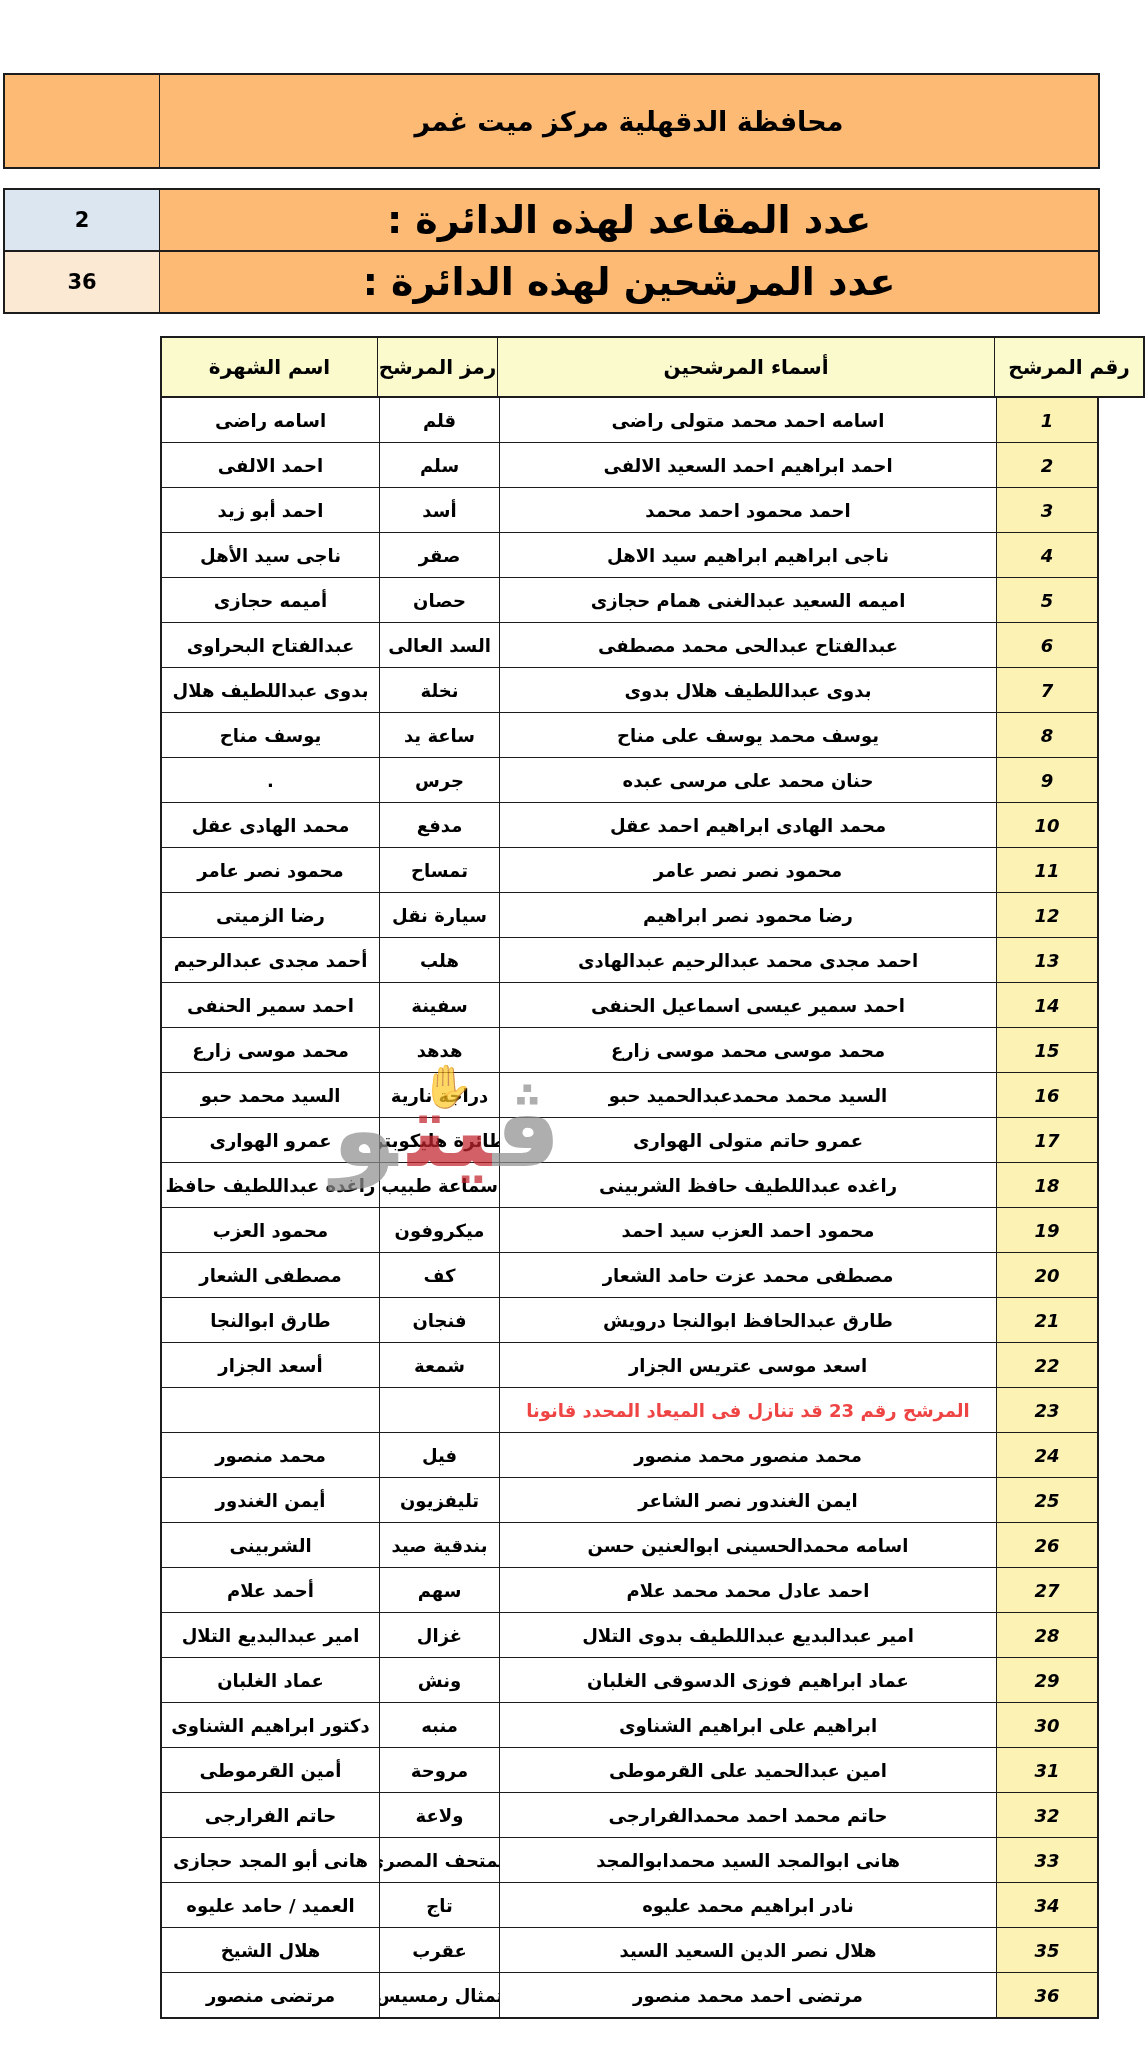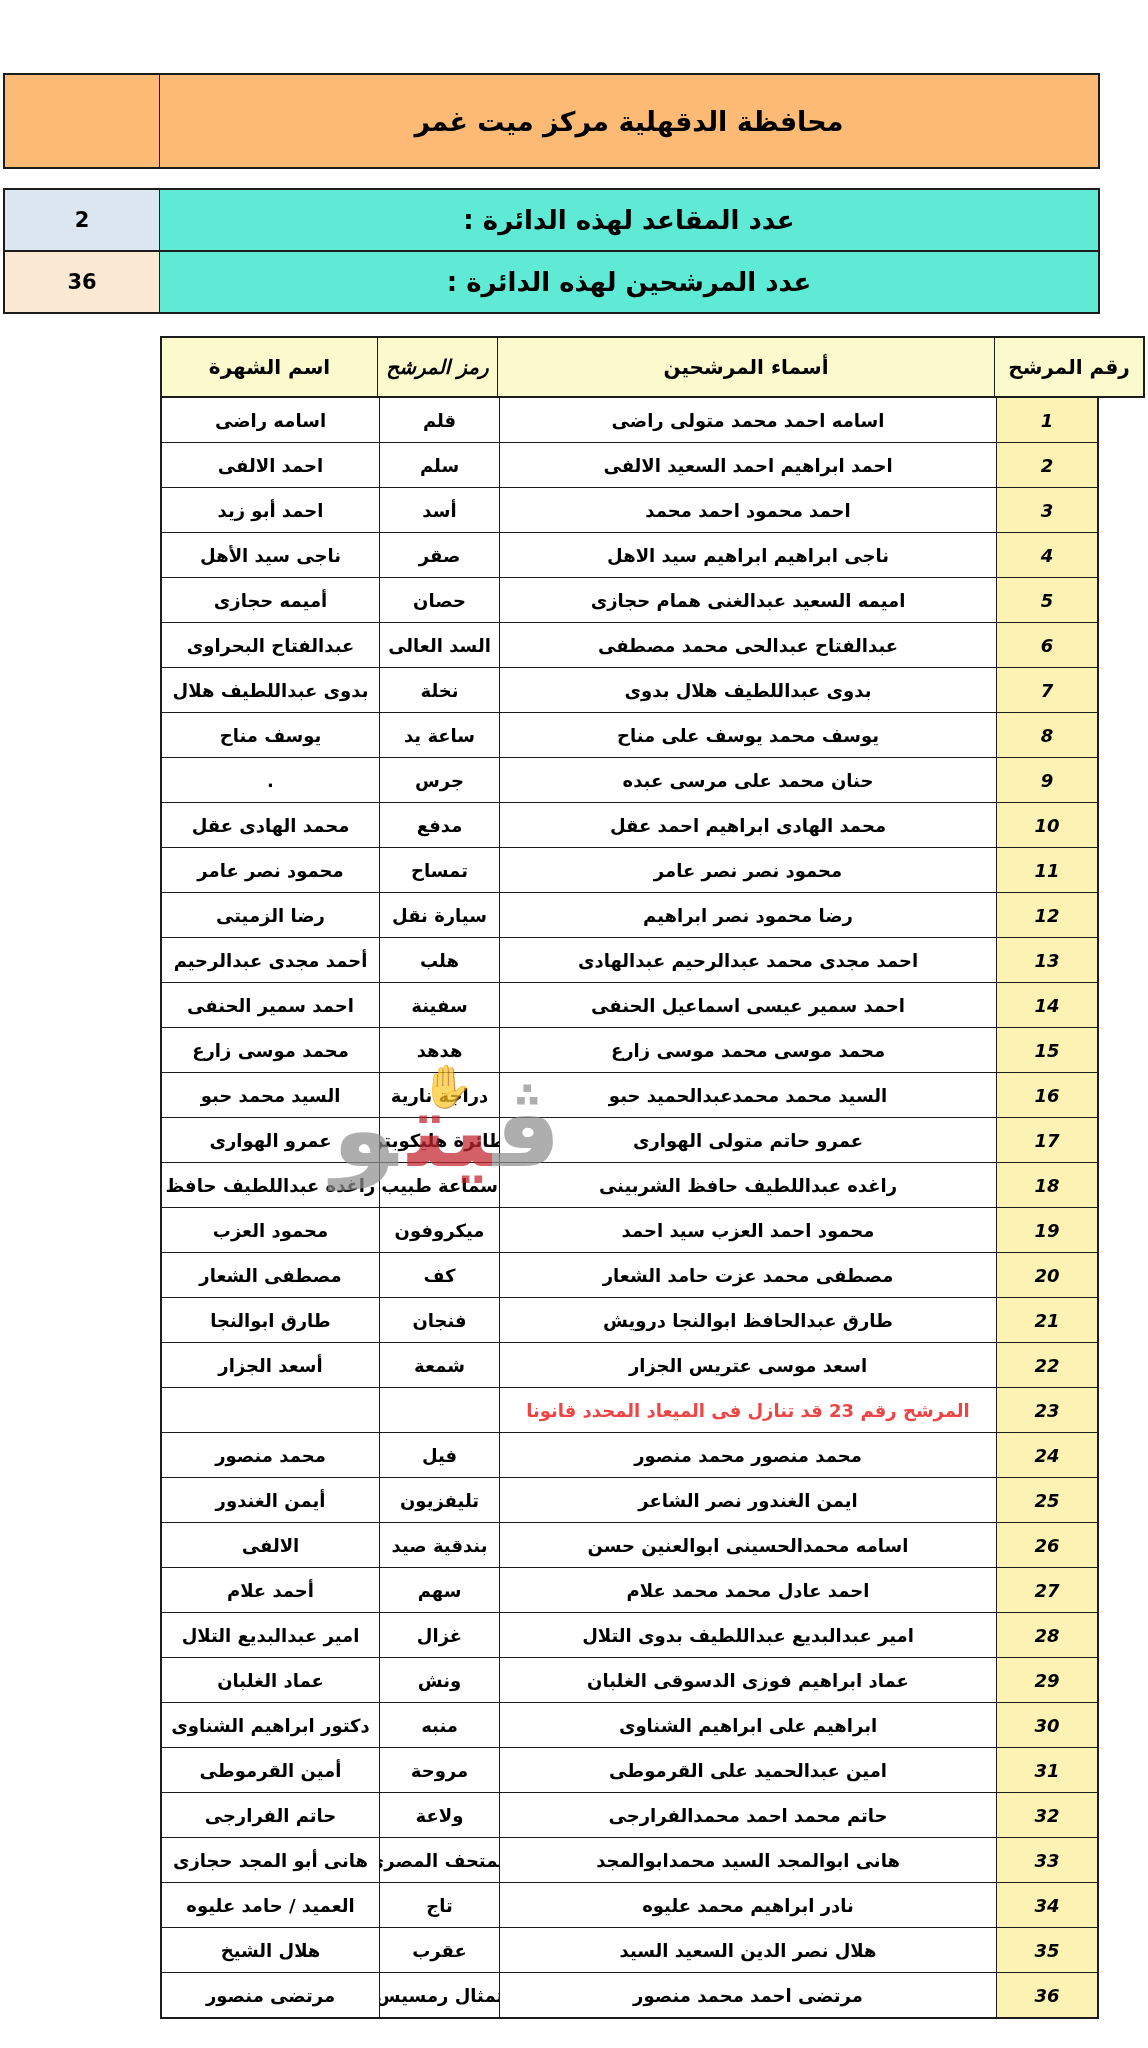--- a/index.html
+++ b/index.html
@@ -19,41 +19,41 @@
   }
   .t1 .cell-corner{width:154px;}
   
   .t2{
     position:absolute;left:3px;top:188px;width:1097px;
     border:2px solid #1c1c1c;box-sizing:border-box;
   }
   .t2 .srow{display:flex;height:60px;}
   .t2 .srow + .srow{border-top:2px solid #1c1c1c;}
   .t2 .slabel{
-    flex:1;background:#5eead4;border-left:1px solid #1c1c1c;
+    flex:1;background:#fdba74;border-left:1px solid #1c1c1c;
     display:flex;align-items:center;justify-content:center;
-    font-weight:bold;font-size:26px;
+    font-weight:bold;font-size:38px;
   }
   .t2 .svalue{
     width:154px;display:flex;align-items:center;justify-content:center;
     font-weight:bold;font-size:21px;
   }
   .t2 .svalue.blue{background:#dce6f1;}
   .t2 .svalue.cream{background:#fce9d3;}
   
   .mt-head{
     position:absolute;left:160px;top:336px;width:985px;height:62px;
     border:2px solid #1c1c1c;box-sizing:border-box;display:flex;background:#fafacd;
     font-weight:bold;font-size:20px;
   }
   .mt-head .hc{display:flex;align-items:center;justify-content:center;box-sizing:border-box;}
   .mt-head .hc + .hc{border-right:1px solid #1c1c1c;}
   .hc-num{width:148px;}
   .hc-names{width:497px;}
-  .hc-symbol{width:120px;font-style:italic;}
+  .hc-symbol{width:120px;}
   .hc-nick{flex:1;}
   .mt-body{
     position:absolute;left:160px;top:396px;width:939px;
     border:2px solid #1c1c1c;box-sizing:border-box;background:#fff;
   }
   .mt-body .trow{display:flex;height:44px;}
   .mt-body .trow + .trow{border-top:1px solid #1c1c1c;}
   .mt-body .tc{
     display:flex;align-items:center;justify-content:center;box-sizing:border-box;
     font-weight:bold;font-size:18px;white-space:nowrap;overflow:hidden;
@@ -276,21 +276,21 @@
     <div class="tc tc-num">25</div>
     <div class="tc tc-names">ايمن الغندور نصر الشاعر</div>
     <div class="tc tc-symbol">تليفزيون</div>
     <div class="tc tc-nick">أيمن الغندور</div>
   </div>
 
   <div class="trow">
     <div class="tc tc-num">26</div>
     <div class="tc tc-names">اسامه محمدالحسينى ابوالعنين حسن</div>
     <div class="tc tc-symbol">بندقية صيد</div>
-    <div class="tc tc-nick">الالفى</div>
+    <div class="tc tc-nick">الشربينى</div>
   </div>
 
   <div class="trow">
     <div class="tc tc-num">27</div>
     <div class="tc tc-names">احمد عادل محمد محمد علام</div>
     <div class="tc tc-symbol">سهم</div>
     <div class="tc tc-nick">أحمد علام</div>
   </div>
 
   <div class="trow">

